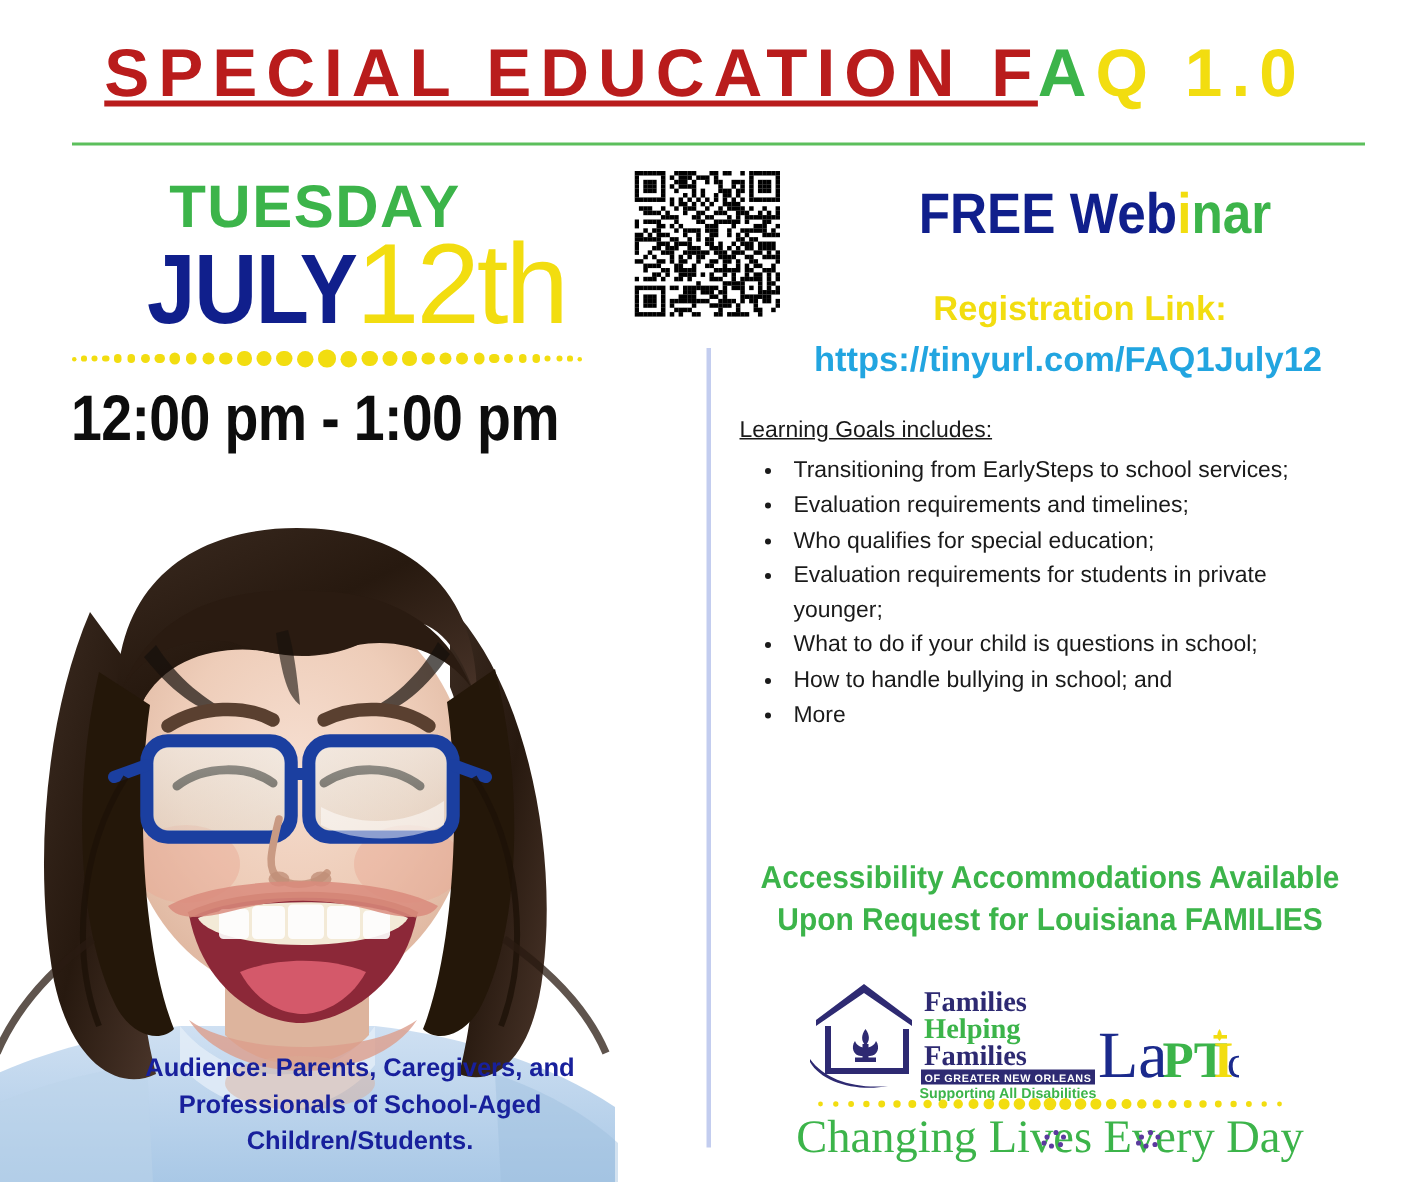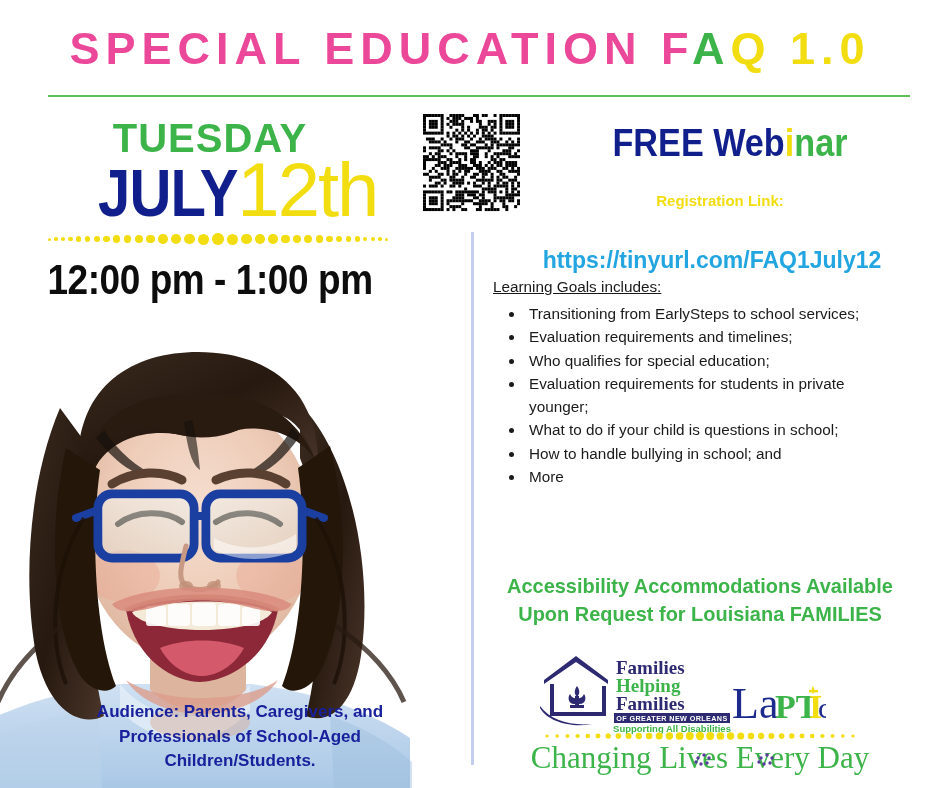--- a/index.html
+++ b/index.html
@@ -18,21 +18,21 @@
     text-align:center;
   }
   .title {
     font-family:"Liberation Sans", sans-serif;
     font-weight:bold;
     font-size:45px;
     letter-spacing:6px;
     line-height:1;
     white-space:nowrap;
   }
-  .t-navy  { color:#ec4899; }
+  .t-navy  { color:#b91c1c;text-decoration:underline; }
   .t-green { color:#3cb44a; }
   .t-yellow{ color:#f2dd10; }
   .title-rule {
     position:absolute; left:48px; top:95px; width:862px; height:2px;
     background:#5cbf5c;
   }
 
   
   .tuesday {
     position:absolute; left:0; top:118px; width:420px;
@@ -108,21 +108,21 @@
     font-weight:bold; font-size:38px; line-height:1;
     transform:scaleX(0.9); transform-origin:center;
   }
   .fw-navy { color:#101f8c; }
   .fw-yellow { color:#f2dd10; }
   .fw-green { color:#3cb44a; }
 
   .reg-label {
     position:absolute; left:500px; top:192px; width:440px;
     text-align:center;
-    font-weight:bold; font-size:15px; color:#f2dd10;
+    font-weight:bold; font-size:23px; color:#f2dd10;
   }
   .reg-url {
     position:absolute; left:484px; top:226px; width:456px;
     text-align:center;
     font-weight:bold; font-size:23px; color:#22a5e0;
     white-space:nowrap;
   }
 
   .body-copy {
     position:absolute; left:493px; top:276px; width:400px;
@@ -895,21 +895,21 @@
         <rect x="25" y="32" width="1.02" height="1.02" fill="#000"></rect>
         <rect x="28" y="32" width="1.02" height="1.02" fill="#000"></rect>
       </svg>
     </div>
 
   <div class="free-webinar">
     <span class="fw-navy">FREE Web</span><span class="fw-yellow">i</span><span class="fw-green">nar</span>
   </div>
 
   <div class="reg-label">Registration Link:</div>
-  <a class="reg-url" href="#" style="text-decoration:none;margin-top:21px;">https://tinyurl.com/FAQ1July12</a>
+  <a class="reg-url" href="#" style="text-decoration:none;">https://tinyurl.com/FAQ1July12</a>
 
   <div class="body-copy">
     <p class="goals-lead">Learning Goals includes:</p>
     <ul id="goalslist">
         <li>Transitioning from EarlySteps to school services;</li>
         <li>Evaluation requirements and timelines;</li>
         <li>Who qualifies for special education;</li>
         <li>Evaluation requirements for students in private younger;</li>
         <li>What to do if your child is questions in school;</li>
         <li>How to handle bullying in school; and</li>

